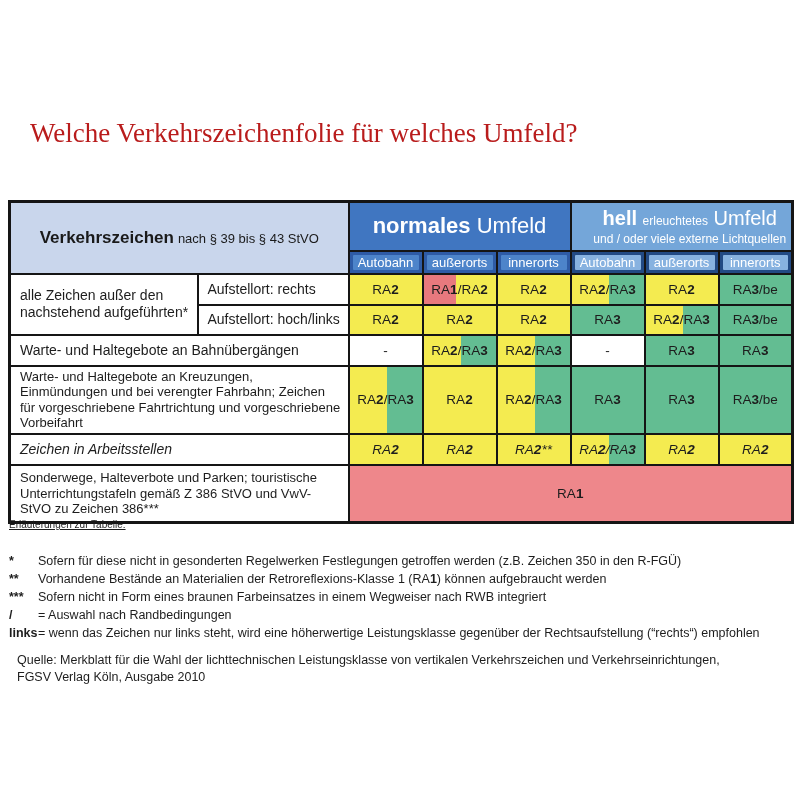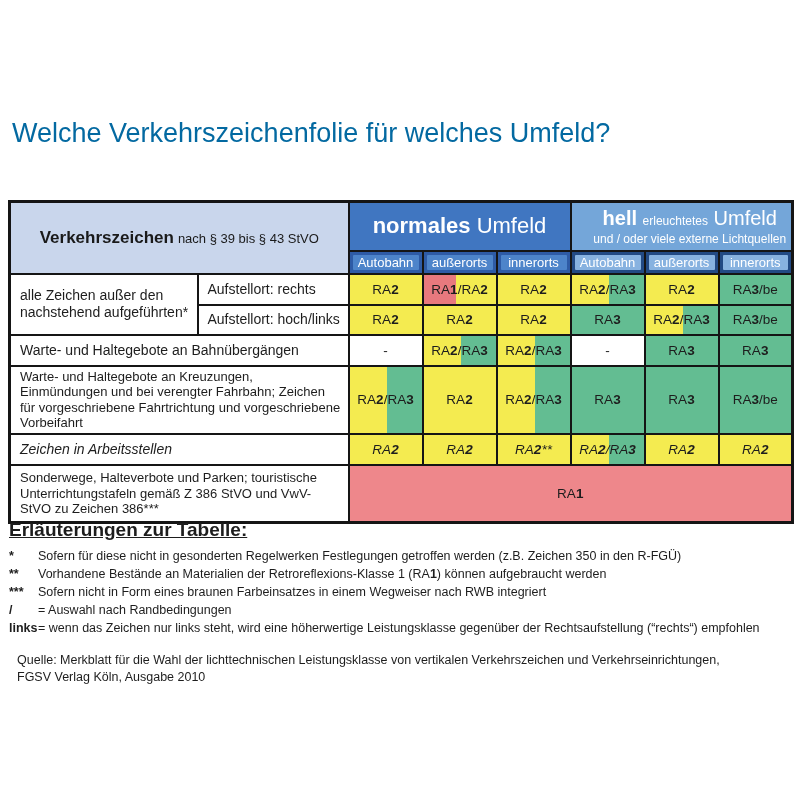--- a/index.html
+++ b/index.html
@@ -11,21 +11,21 @@
   html,body{background:#ffffff;}
   body{font-family:"Liberation Sans","DejaVu Sans",sans-serif;color:#1d1d1d;}
   .page{width:800px;height:800px;background:#fff;overflow:hidden;position:relative;}
 
   
   .title-bar{position:absolute;left:13px;top:23px;width:775px;height:50px;
     background:var(--navy);display:flex;align-items:center;}
   .title-bar span{color:#fff;font-size:28px;font-weight:bold;padding-left:9px;letter-spacing:0.2px;}
 
   
-  .subtitle{position:absolute;left:12px;top:118px;font-size:27px;color:#0369a1;}
+  .subtitle{position:absolute;left:30px;top:118px;font-size:27px;color:#b91c1c;font-family:Liberation Serif, serif;}
 
   
   table.folie{position:absolute;left:8px;top:200px;border-collapse:collapse;table-layout:fixed;
     border:3px solid #151515;}
   table.folie td, table.folie th{border:2px solid #151515;overflow:hidden;}
   col.c-lbl1{width:188px;} col.c-lbl2{width:151px;} col.c-data{width:74px;}
   tr.hrow1{height:49px;} tr.hrow2{height:23px;}
   tr.r0{height:31px;} tr.r1{height:30px;} tr.r2{height:31px;}
   tr.r3{height:60px;} tr.r4{height:31px;font-style:italic;} tr.r5{height:58px;}
 
@@ -57,21 +57,21 @@
 
   .bg-yellow{background:var(--yellow);}
   .bg-green{background:var(--green);}
   .bg-white{background:#fff;}
   .bg-red{background:var(--red);}
   .bg-pink-yellow{background:linear-gradient(90deg,var(--pink) 0 45%,var(--yellow) 45% 100%);}
   .bg-yellow-green{background:linear-gradient(90deg,var(--yellow) 0 52%,var(--green) 52% 100%);}
 
   
   .notes{position:absolute;left:9px;top:519px;width:782px;}
-  .notes-heading{font-size:19px;font-weight:bold;text-decoration:underline;margin-bottom:7px;}
+  .notes-heading{font-size:10px;font-weight:normal;text-decoration:underline;margin-bottom:23px;}
   .note{font-size:12.5px;line-height:17px;margin-bottom:1px;display:flex;}
   .nmark{font-weight:bold;min-width:29px;flex:0 0 auto;}
   .ntext{flex:1;}
 
   .source{position:absolute;left:17px;top:652px;font-size:12.5px;line-height:17px;color:#1d1d1d;}
 </style>
 </head>
 <body>
 
 <div class="page">

